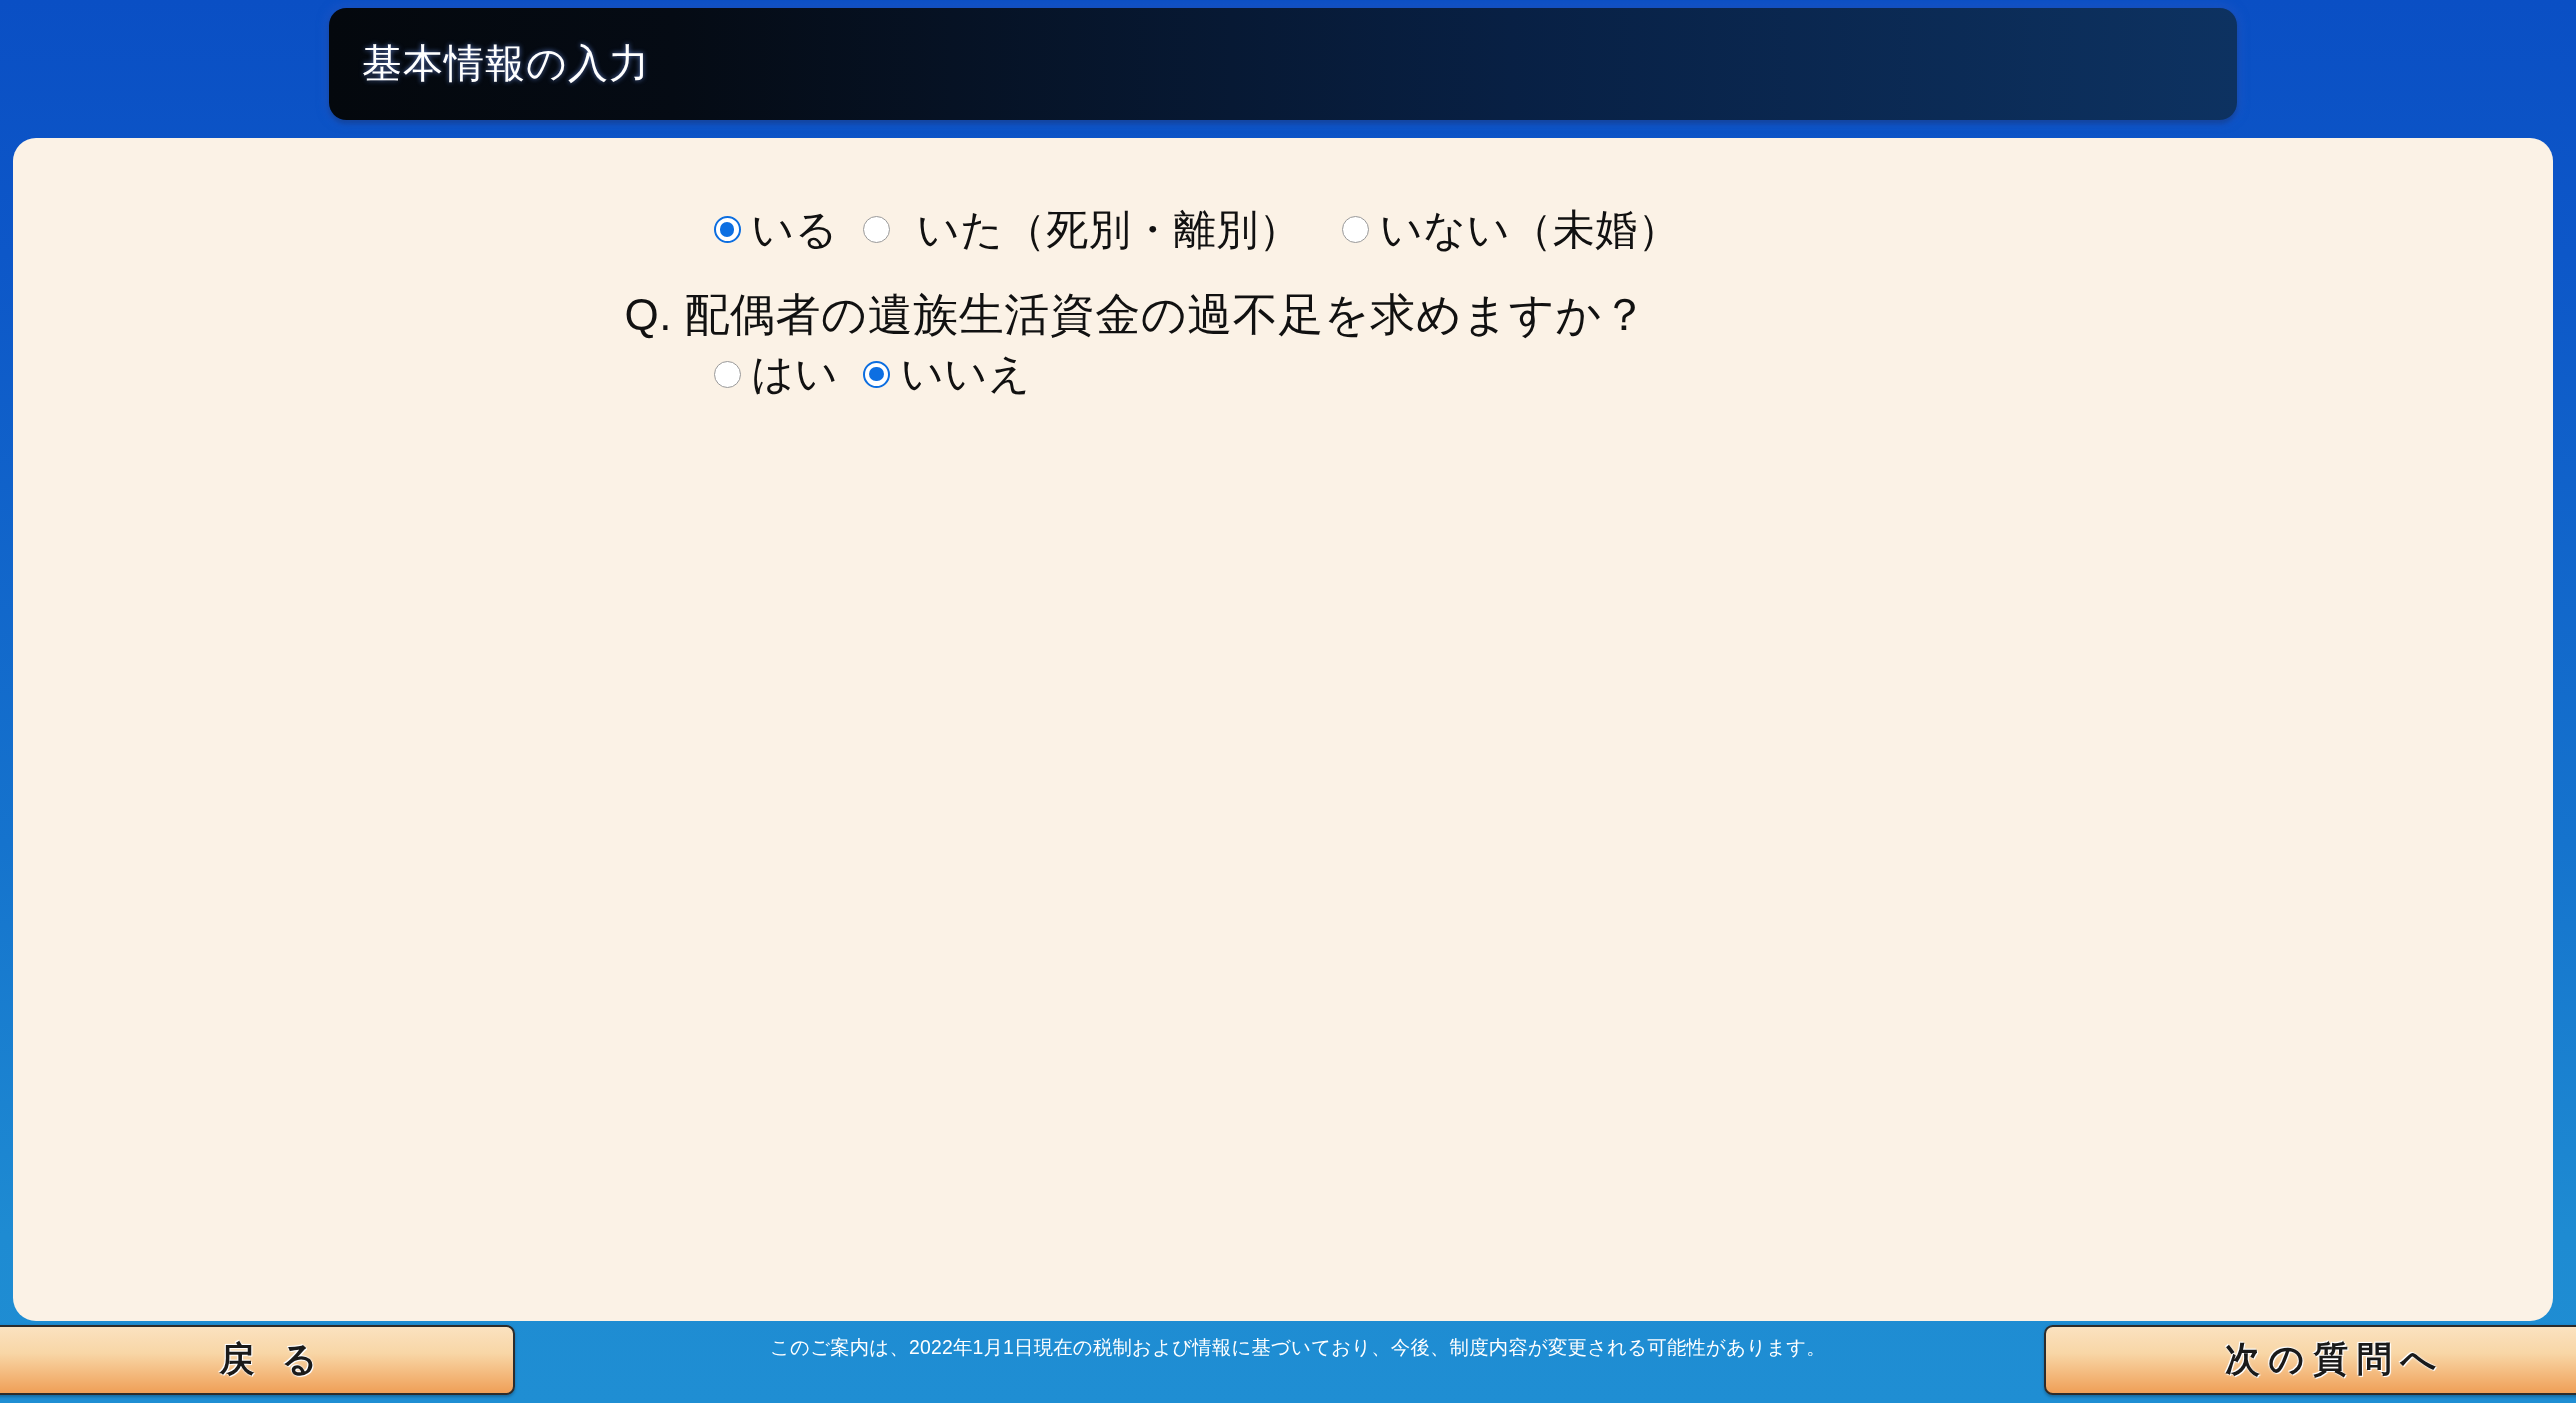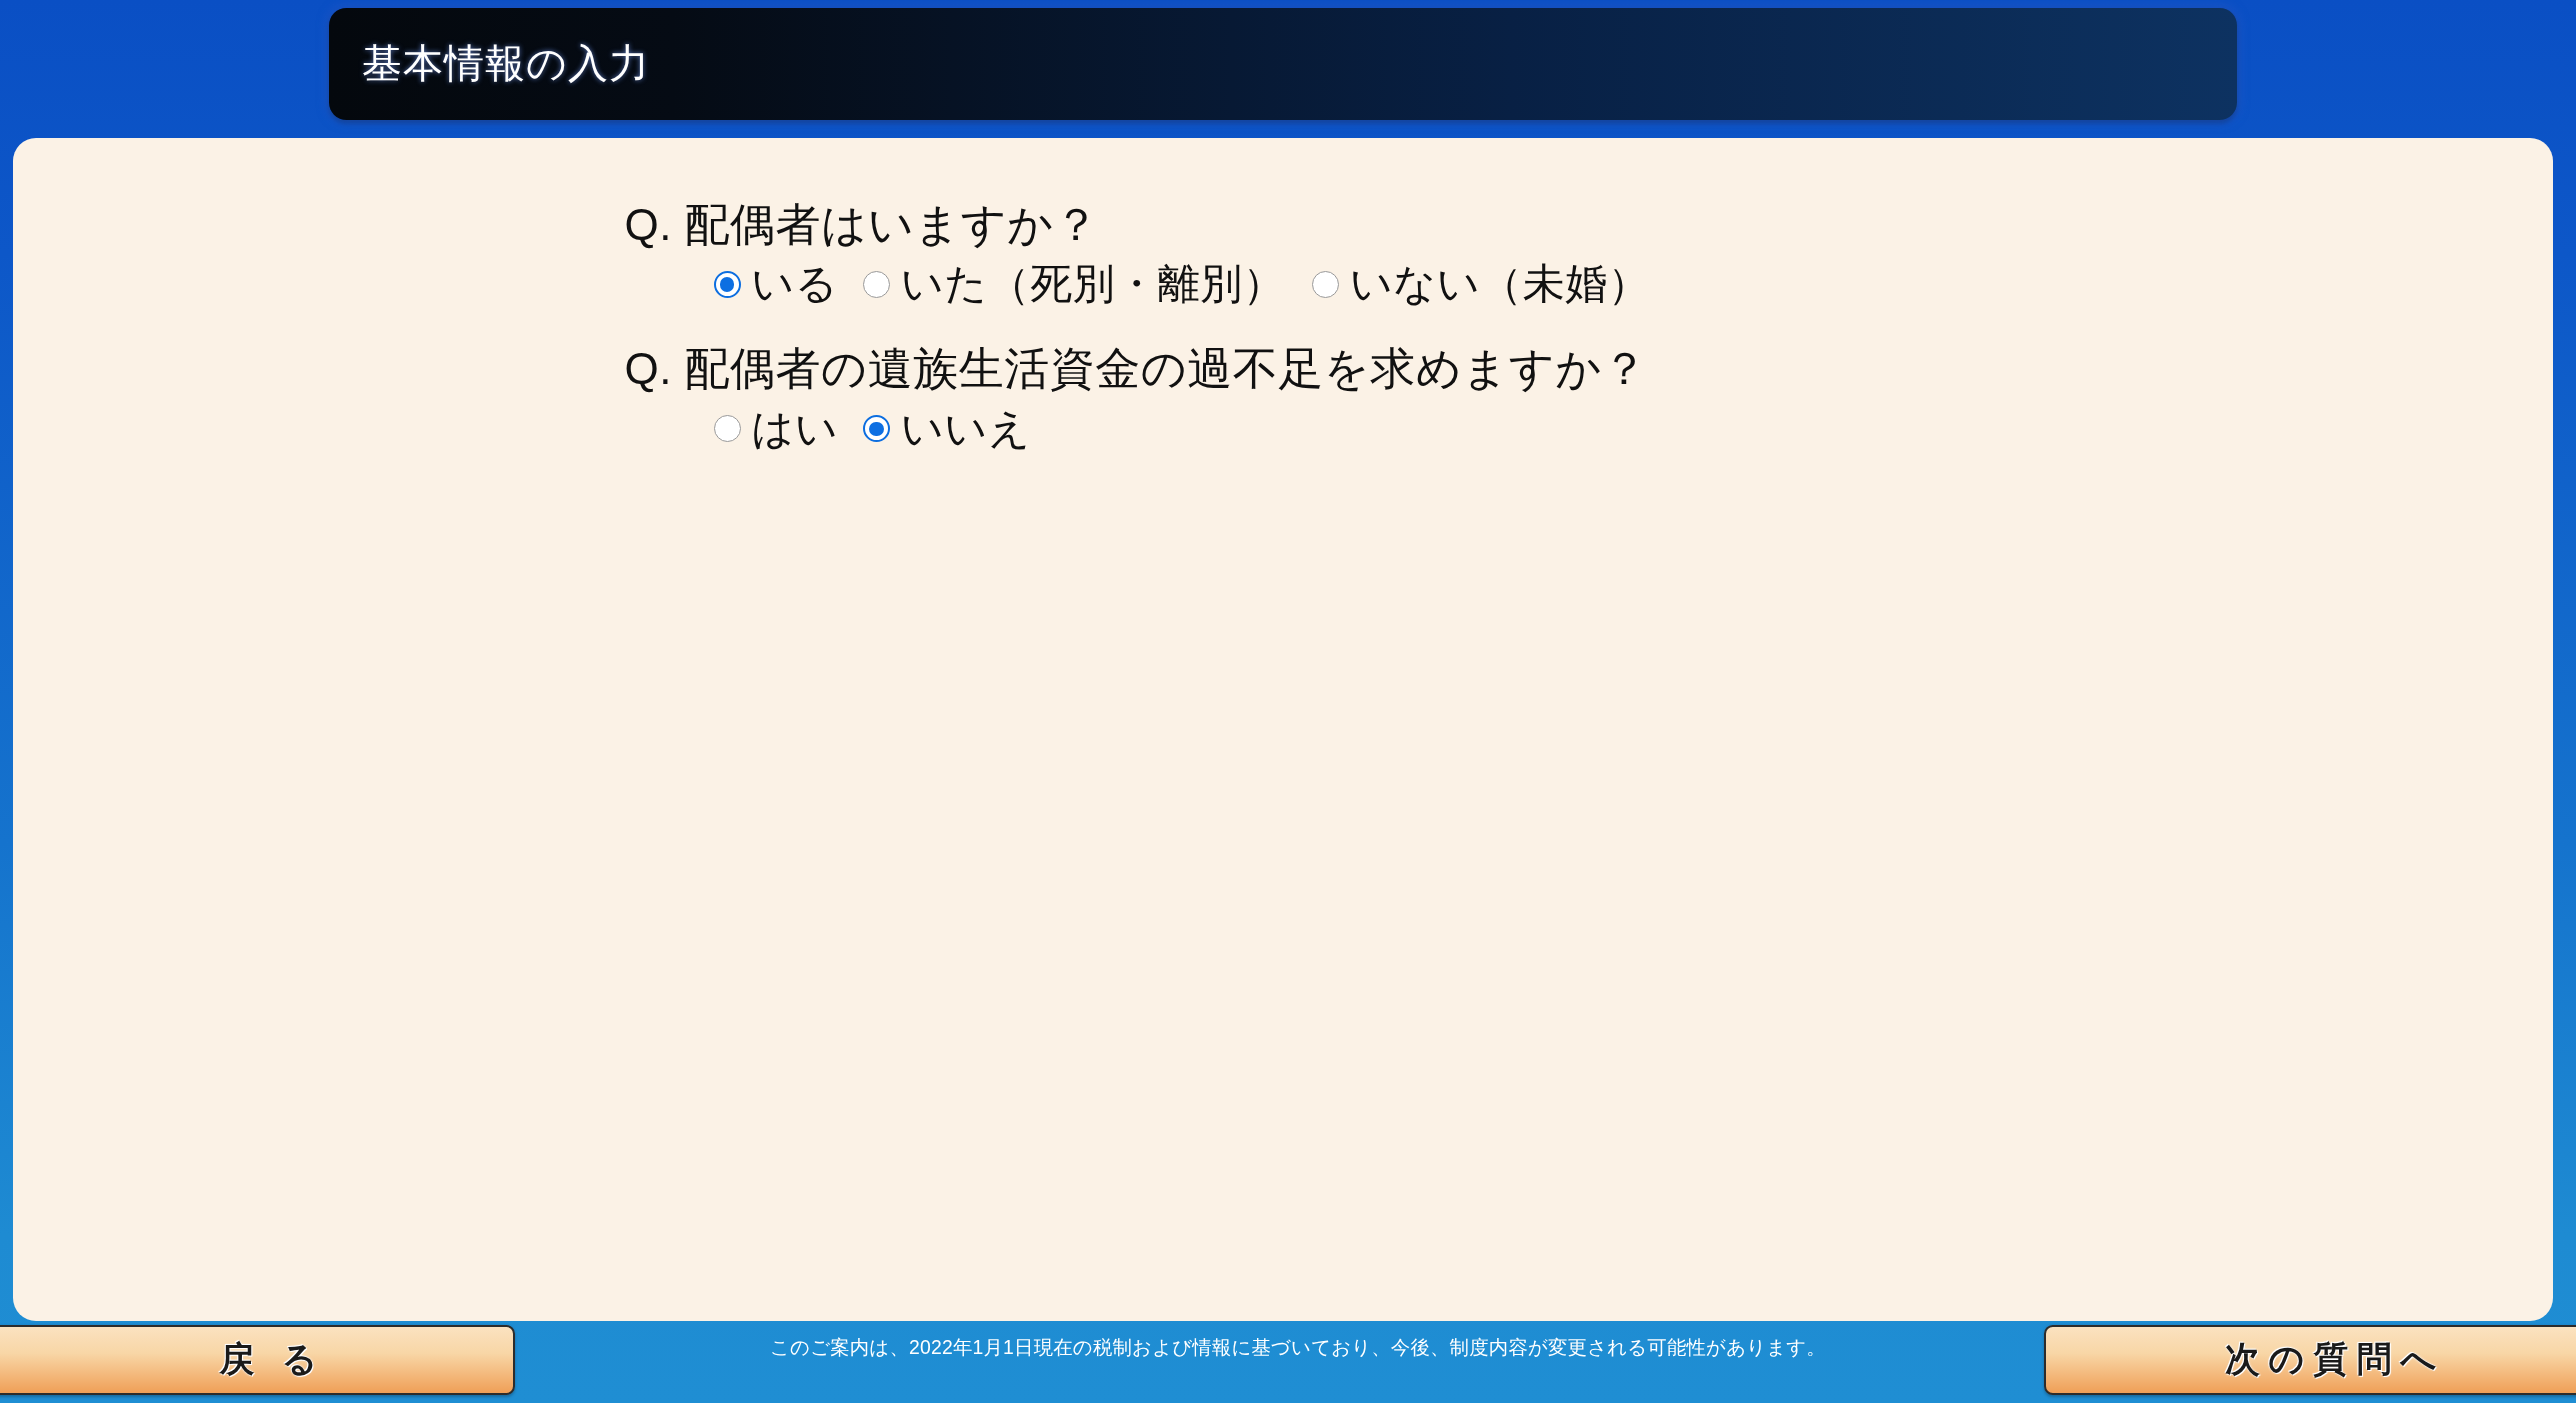--- a/index.html
+++ b/index.html
@@ -131,21 +131,21 @@
 
   .optlabel {
     margin-left: 10.6px;
     font-size: 42px;
     color: #111111;
     line-height: 1;
     letter-spacing: 0.5px;
   }
 
   
-  .gap-wide { margin-right: 27px; }
+  .gap-wide { margin-right: 41px; gap: 16px; }
 
   
   #footer {
     position: absolute;
     left: 0;
     top: 1321px;
     width: 2576px;
     height: 82px;
   }
 
@@ -205,23 +205,20 @@
 <div id="app">
 
   <div id="titlebar">
     <span class="title-text">基本情報の入力</span>
   </div>
 
   <div id="panel">
     <div id="questions">
 
       <div class="qblock">
-        <div class="qtext">
-          <span class="qmark">Q.</span><span>配偶者はいますか？</span>
-        </div>
         <div class="options">
           <label class="option">
             <span class="radio on"></span>
             <span class="optlabel">いる</span>
           </label>
           <label class="option gap-wide">
             <span class="radio off"></span>
             <span class="optlabel">いた（死別・離別）</span>
           </label>
           <label class="option">

